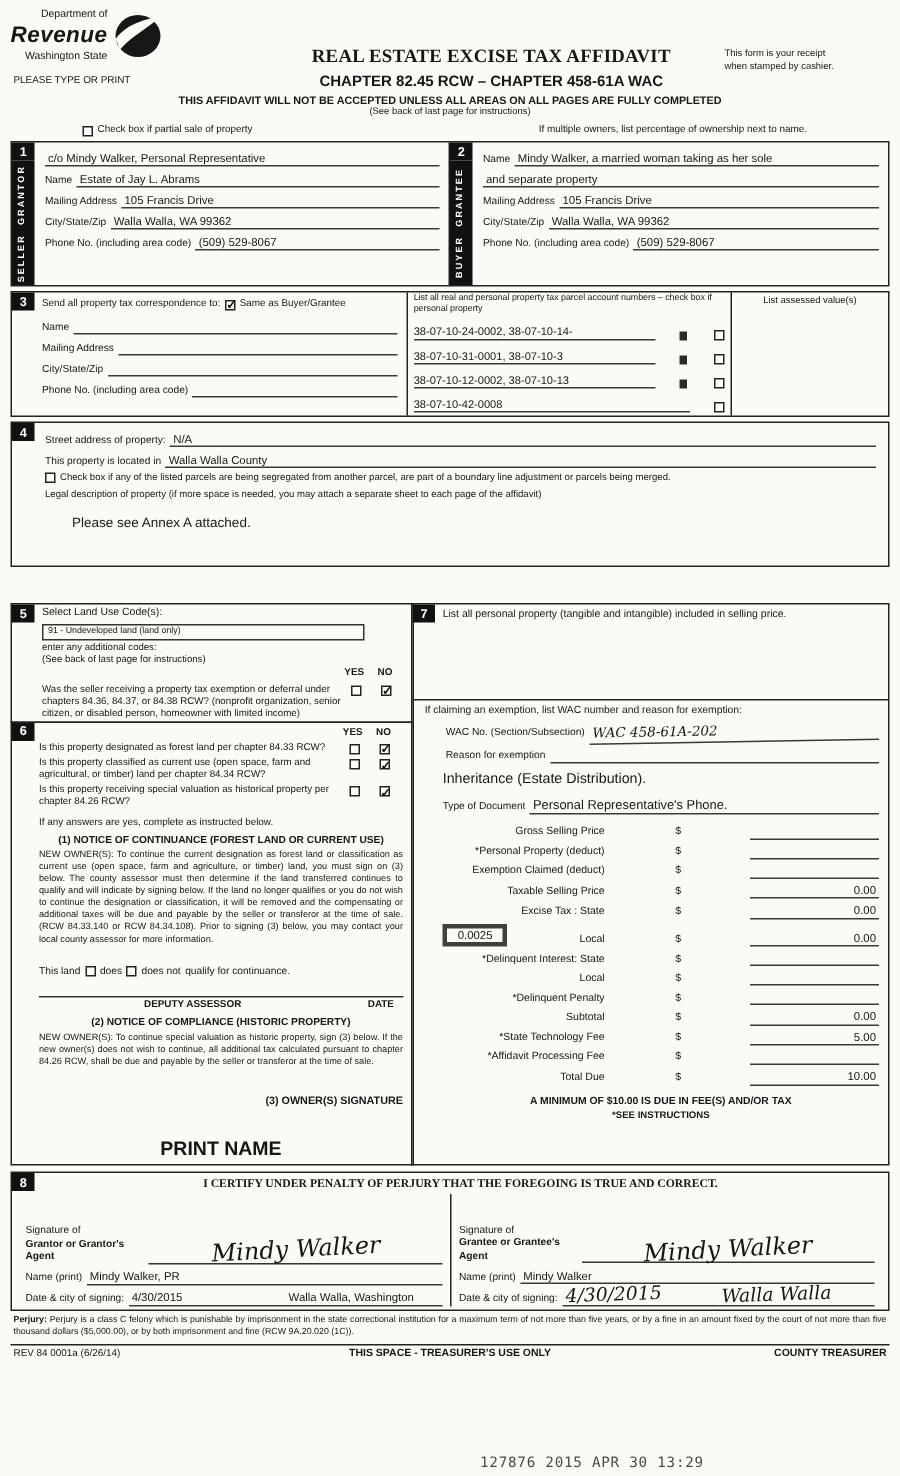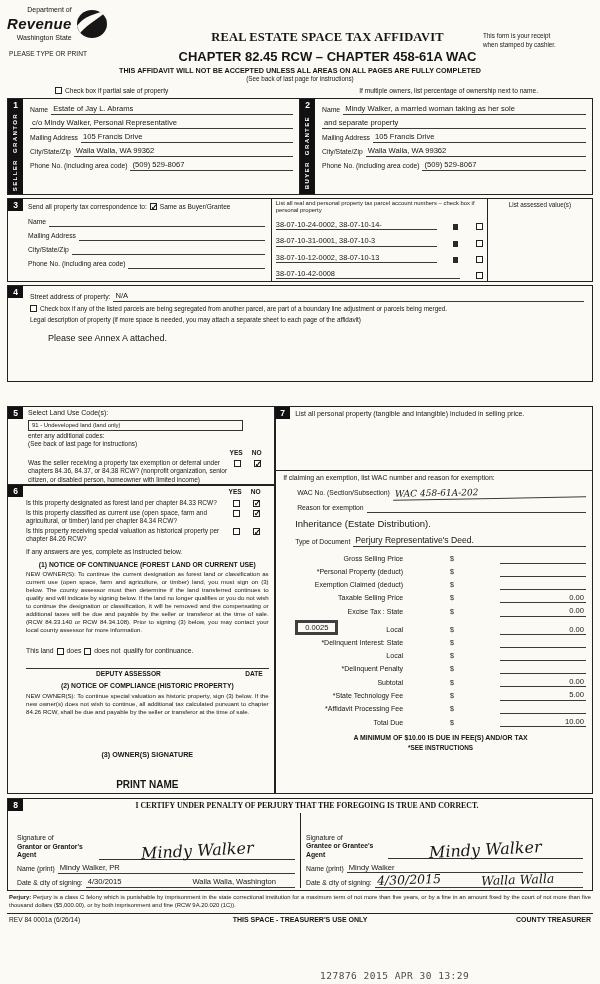--- a/index.html
+++ b/index.html
@@ -11,21 +11,21 @@
   
   .hdr{display:flex;align-items:flex-start;}
   .logo-col{width:165px;}
   .logo-top{display:flex;align-items:center;}
   .logo-text{text-align:right;margin-right:3px;}
   .l-rev{font-size:15px;font-weight:bold;font-style:italic;letter-spacing:.3px;}
   .l-state{font-size:7px;}
   .type-print{font-size:6.6px;margin:8px 0 0 2px;}
   .hdr-center{flex:1;text-align:center;padding-top:24px;}
   .title{font-family:"Liberation Serif",serif;font-weight:bold;font-size:12.5px;letter-spacing:.2px;}
-  .chapter{font-size:13px;font-weight:bold;margin-top:3px;}
+  .chapter{font-size:10px;font-weight:bold;margin-top:3px;}
   .receipt{width:110px;font-size:6.3px;line-height:1.35;padding-top:26px;}
   .warning{text-align:center;font-weight:bold;font-size:7.2px;margin-top:1px;}
   .seeback{text-align:center;font-size:6.3px;}
   .cbrow{display:flex;align-items:center;margin:4px 0 3px;font-size:6.6px;}
   .cbrow .leftpart{margin-left:48px;display:flex;align-items:center;gap:3px;}
   .cbrow .rightpart{margin-left:auto;margin-right:55px;}
   
   .cb{display:inline-block;width:7px;height:7px;border:1px solid #222;background:#fff;
       vertical-align:middle;position:relative;flex:none;}
   .cb.checked::after{content:"\2713";position:absolute;left:0;top:-2.5px;font-size:8.5px;font-weight:bold;color:#111;}
@@ -72,22 +72,22 @@
   .ynhead{display:flex;justify-content:flex-end;font-weight:bold;font-size:6.6px;gap:9px;padding-right:8px;margin-top:1px;}
   .qrow{display:flex;margin-top:2px;}
   .qtext{flex:1;font-size:6.5px;line-height:1.25;padding-right:5px;}
   .qboxes{width:36px;display:flex;gap:13px;align-items:flex-start;padding-top:1px;flex:none;}
   .ifyes{font-size:6.6px;margin-top:5px;}
   .notice-title{font-weight:bold;font-size:6.8px;text-align:center;margin-top:4px;}
   .notice-body{font-size:6.1px;line-height:1.32;text-align:justify;margin-top:1px;}
   .landq{display:flex;align-items:center;gap:3px;font-size:6.8px;margin-top:13px;}
   .deprow{border-top:1px solid #333;margin-top:12px;display:flex;justify-content:space-between;
           font-weight:bold;font-size:6.6px;padding:1px 6px 0 70px;}
-  .ownersig{text-align:center;font-weight:bold;font-size:7.2px;margin-top:34px;}
-  .printname{text-align:center;font-weight:bold;font-size:10px;margin-top:20px;}
+  .ownersig{text-align:right;font-weight:bold;font-size:7.2px;margin-top:17px;}
+  .printname{text-align:center;font-weight:bold;font-size:13px;margin-top:20px;}
   
   .s7intro{font-size:7px;line-height:1.3;}
   .s7blank{height:52px;}
   .exemline{border-top:1px solid #222;margin:0 -6px 0 -20px;padding:3px 6px 0 8px;font-size:6.9px;}
   .wacrow{display:flex;align-items:center;margin-top:4px;padding-left:2px;}
   .script{font-family:"DejaVu Serif",serif;font-style:italic;}
   .wacval{font-size:9px;transform:rotate(-1deg);}
   .reason-val{font-size:9.5px;margin-top:5px;}
   .docrow{display:flex;align-items:flex-end;margin-top:5px;}
   .docval{font-size:8.6px;}
@@ -135,21 +135,21 @@
           <div class="l-state">Washington State</div>
         </div>
         <svg width="34" height="30" viewBox="0 0 34 30">
           <ellipse cx="17" cy="15" rx="15" ry="14" fill="#171717"></ellipse>
           <path d="M2 17 C 11 5, 25 4, 33 1 C 24 10, 15 13, 5 24 Z" fill="#fbfaf5"></path>
         </svg>
       </div>
       <div class="type-print">PLEASE TYPE OR PRINT</div>
     </div>
     <div class="hdr-center">
-      <div class="title">REAL ESTATE SPACE TAX AFFIDAVIT</div>
+      <div class="title">REAL ESTATE EXCISE TAX AFFIDAVIT</div>
       <div class="chapter">CHAPTER 82.45 RCW – CHAPTER 458-61A WAC</div>
     </div>
     <div class="receipt">
       <div>This form is your receipt</div>
       <div>when stamped by cashier.</div>
     </div>
   </div>
 
   <div class="warning">THIS AFFIDAVIT WILL NOT BE ACCEPTED UNLESS ALL AREAS ON ALL PAGES ARE FULLY COMPLETED</div>
   <div class="seeback">(See back of last page for instructions)</div>
@@ -162,25 +162,25 @@
     <div class="rightpart">If multiple owners, list percentage of ownership next to name.</div>
   </div>
 
   <div class="box sec12">
     <div class="half first">
       <div class="numbox">1</div>
       <div class="vbar">
           <span>SELLER  GRANTOR</span>
         </div>
       <div class="frow">
+        <span class="fill">c/o Mindy Walker, Personal Representative</span>
+      </div>
+      <div class="frow">
         <span class="flabel">Name</span>
         <span class="fill">Estate of Jay L. Abrams</span>
-      </div>
-      <div class="frow">
-        <span class="fill">c/o Mindy Walker, Personal Representative</span>
       </div>
       <div class="frow">
         <span class="flabel">Mailing Address</span>
         <span class="fill">105 Francis Drive</span>
       </div>
       <div class="frow">
         <span class="flabel">City/State/Zip</span>
         <span class="fill">Walla Walla, WA 99362</span>
       </div>
       <div class="frow">
@@ -265,20 +265,24 @@
     <div class="s3right">
       <div>List assessed value(s)</div>
     </div>
   </div>
 
   <div class="box sec4">
     <div class="numbox">4</div>
     <div class="frow">
       <span class="flabel">Street address of property:</span>
       <span class="fill">N/A</span>
+    </div>
+    <div class="frow">
+      <span class="flabel">This property is located in</span>
+      <span class="fill">Walla Walla County</span>
     </div>
     <div class="s4check">
       <span class="cb"></span>
       <span>Check box if any of the listed parcels are being segregated from another parcel, are part of a boundary line adjustment or parcels being merged.</span>
     </div>
     <div class="s4legal">Legal description of property (if more space is needed, you may attach a separate sheet to each page of the affidavit)</div>
     <div class="annex">Please see Annex A attached.</div>
   </div>
 
   <div class="maincols">
@@ -362,21 +366,21 @@
           <span class="flabel">WAC No. (Section/Subsection)</span>
           <span class="fill script wacval">WAC 458-61A-202</span>
         </div>
         <div class="wacrow">
           <span class="flabel">Reason for exemption</span>
           <span class="fill"></span>
         </div>
         <div class="reason-val">Inheritance (Estate Distribution).</div>
         <div class="docrow">
           <span class="flabel">Type of Document</span>
-          <span class="fill docval">Perjury Representative's Deed.</span>
+          <span class="fill docval">Personal Representative's Phone.</span>
         </div>
 
         <div class="money">
           <div class="mrow">
             <span class="mlabel">Gross Selling Price</span>
               <span class="mdollar">$</span>
             <span class="mline"></span>
           </div>
           <div class="mrow">
             <span class="mlabel">*Personal Property (deduct)</span>

